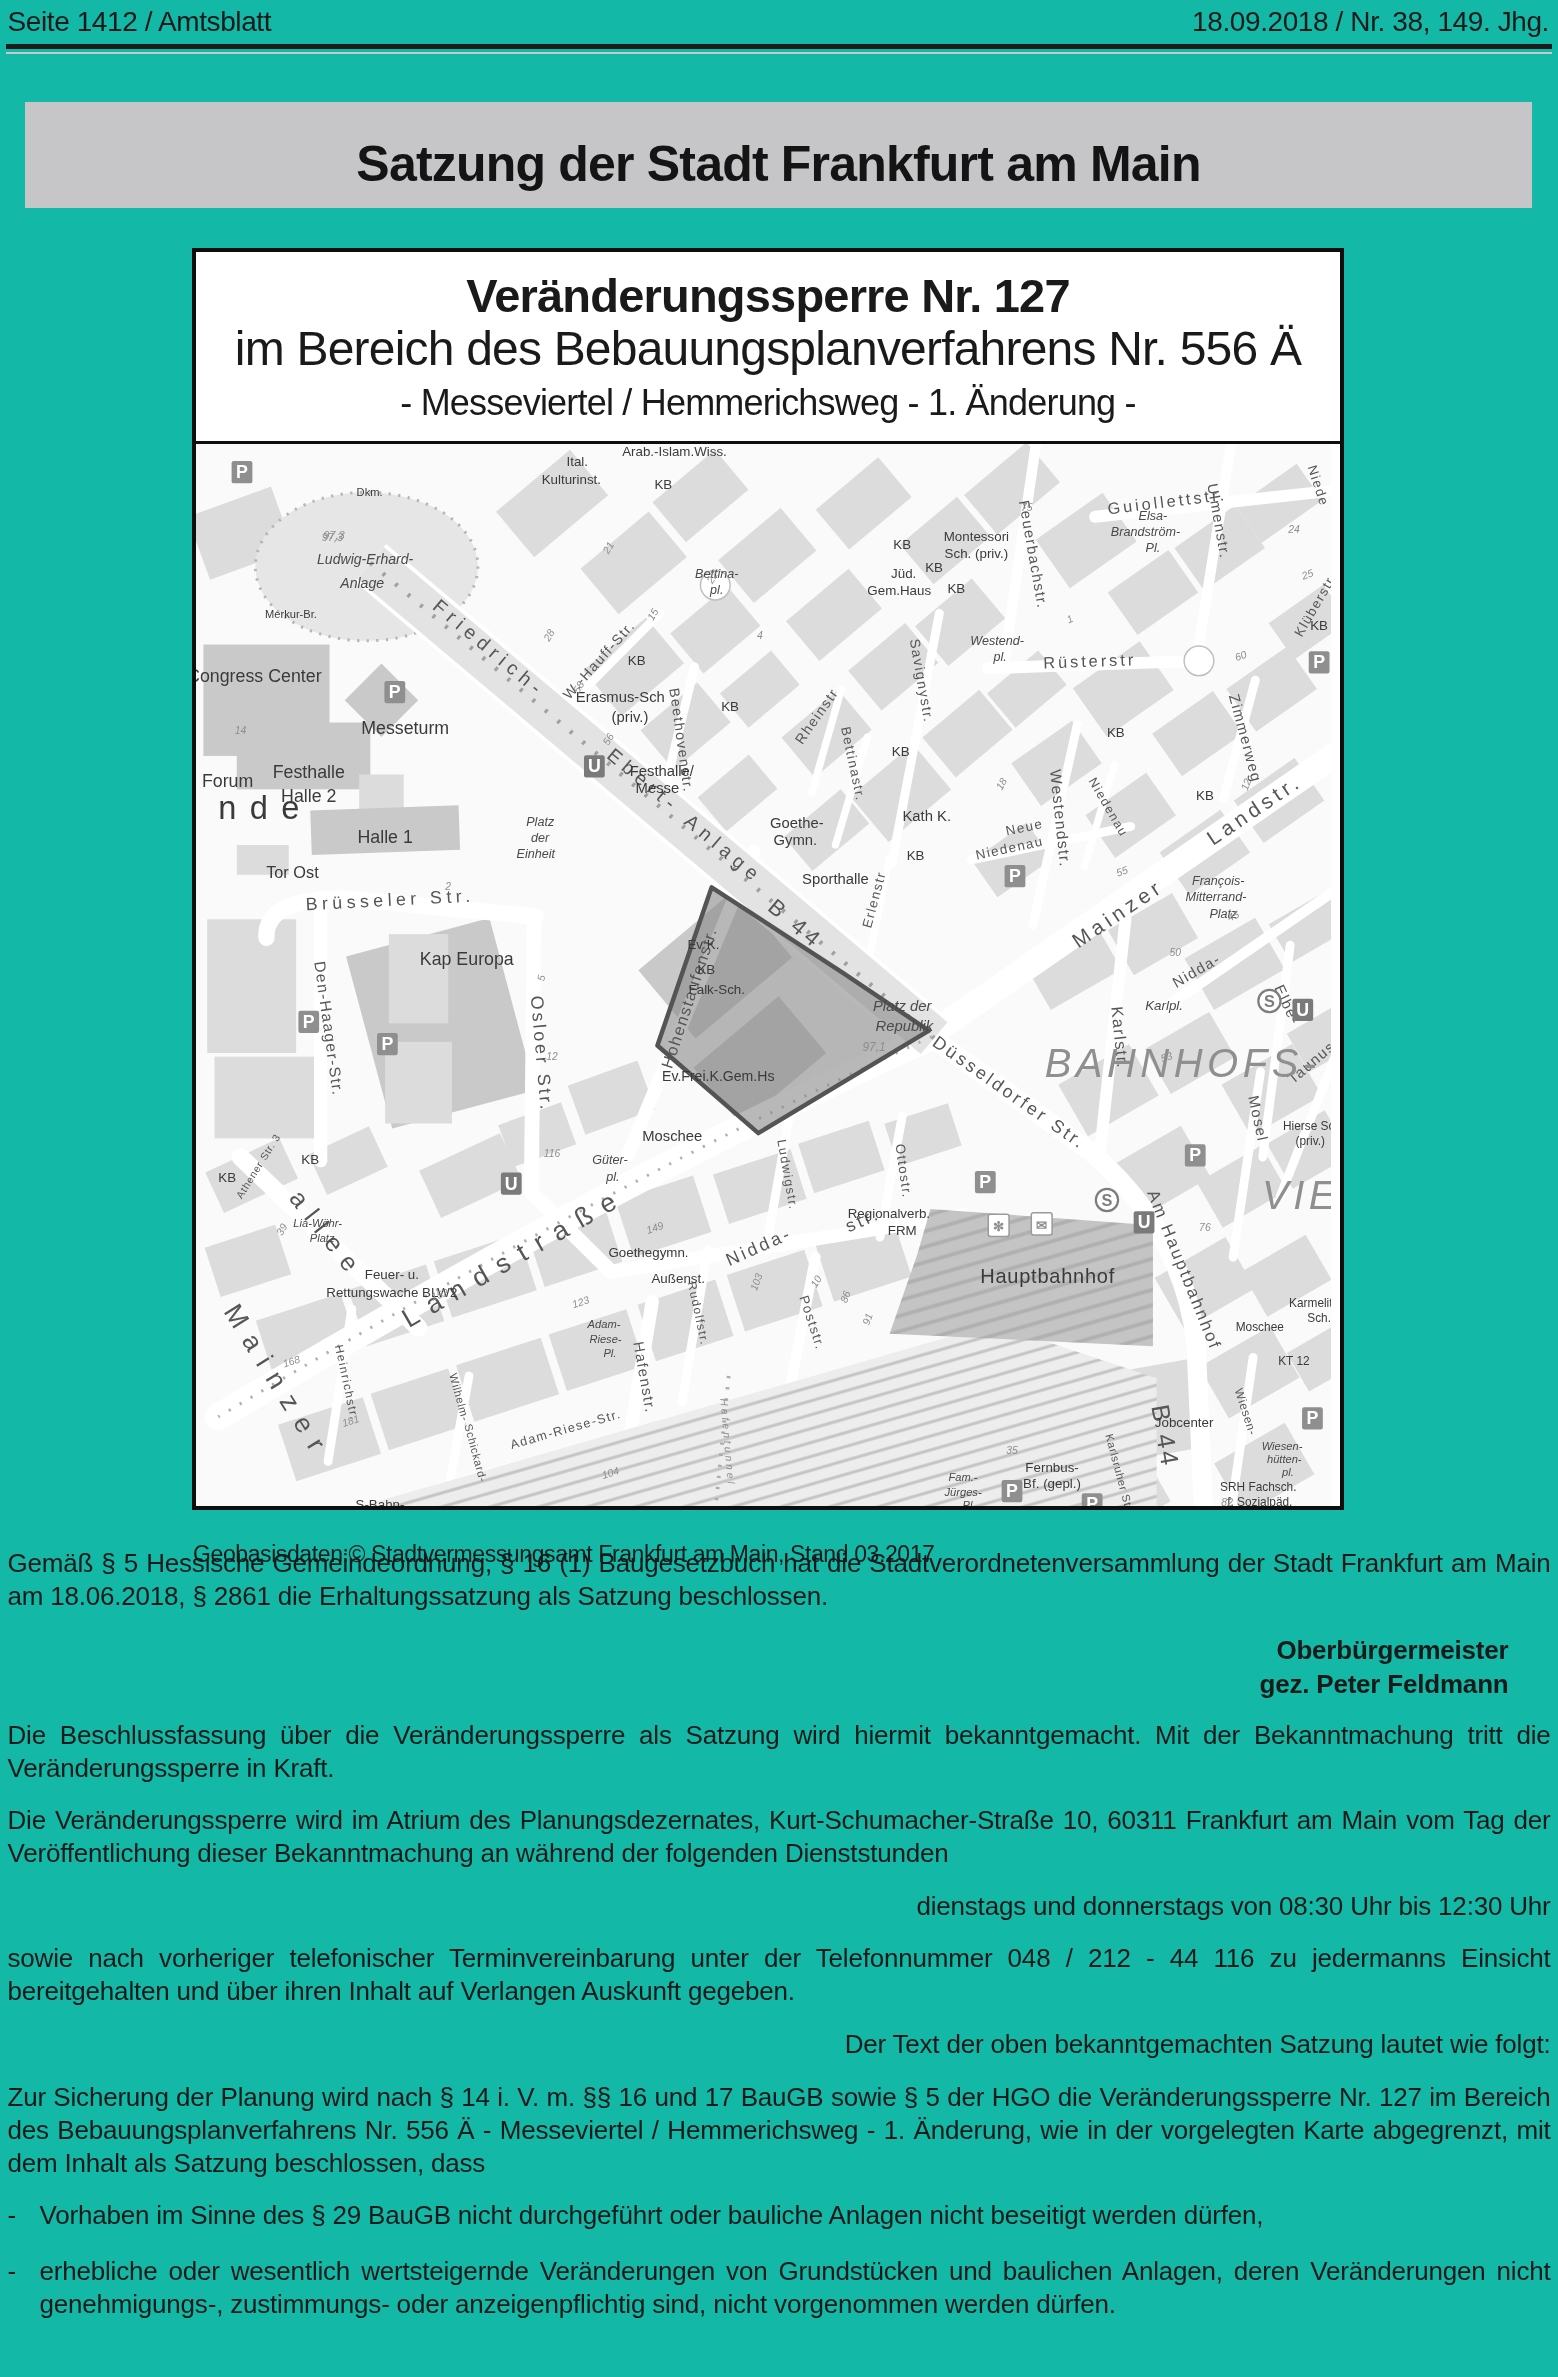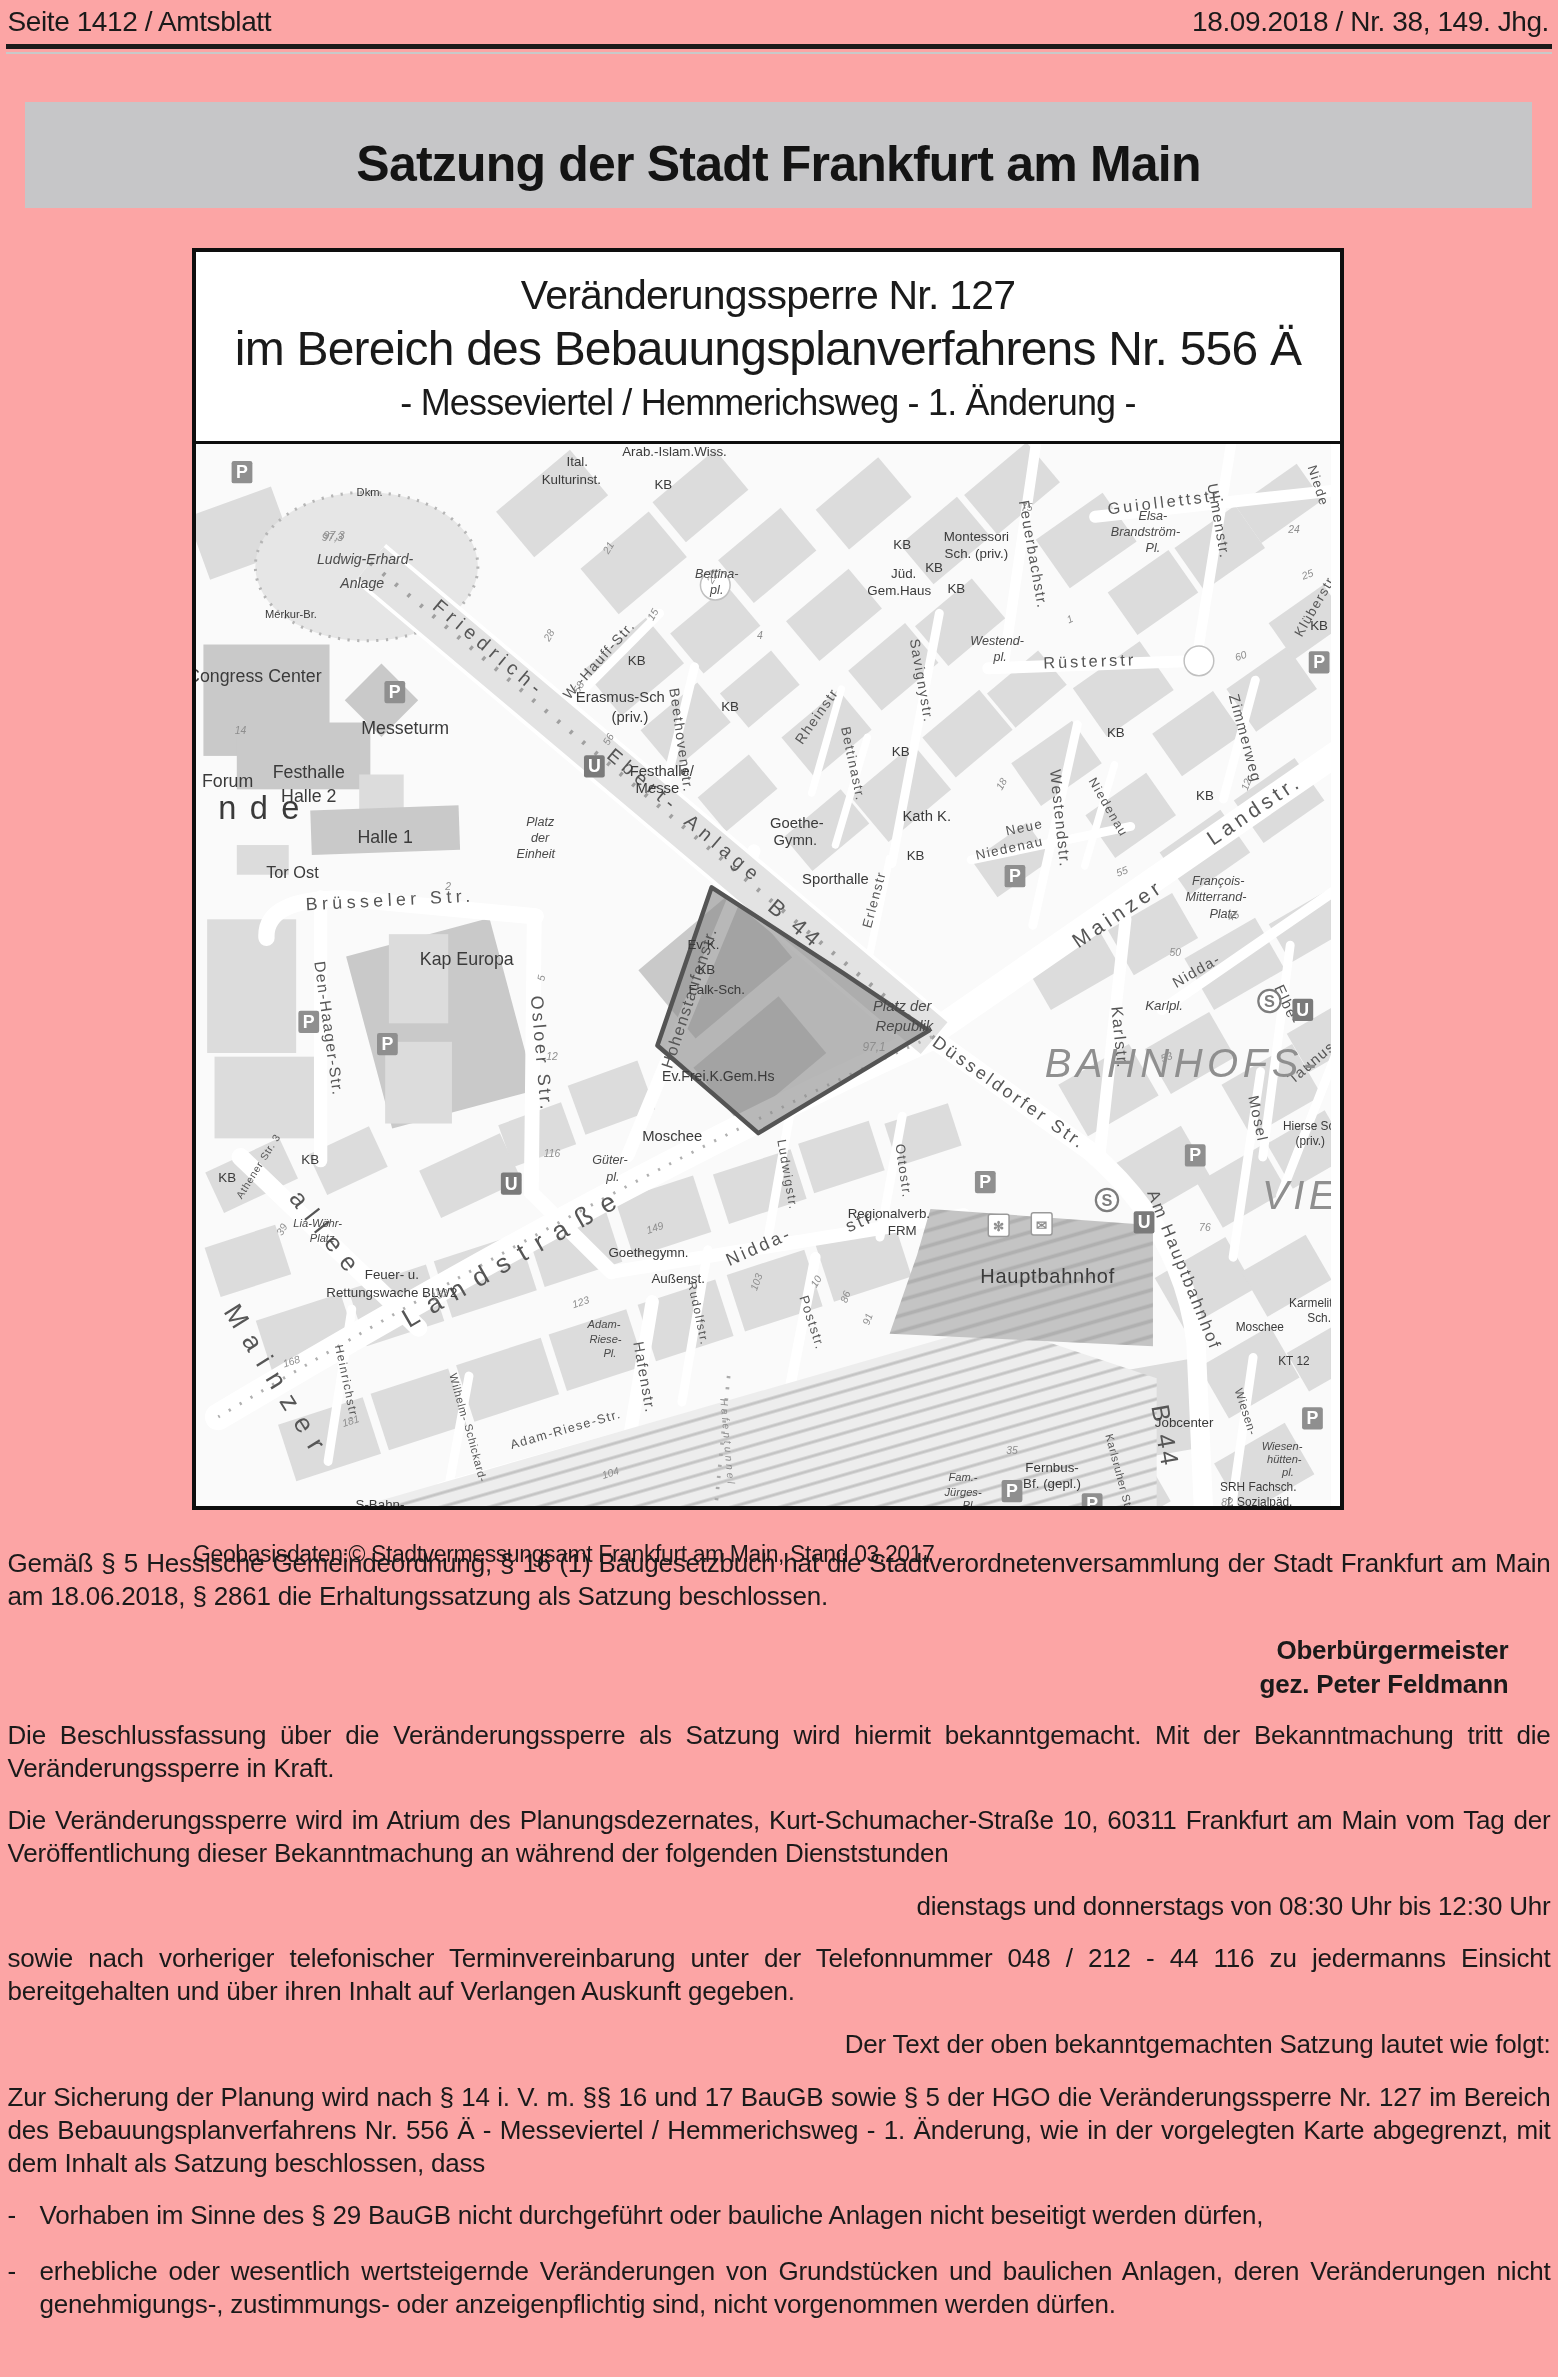--- a/index.html
+++ b/index.html
@@ -1,27 +1,27 @@
 <!DOCTYPE html>
 <html style="font-size:12px"><head>
 <meta charset="utf-8">
 <style>
   html,body{margin:0;padding:0;background:#ffffff;}
-  #page{position:relative;width:1558px;height:2377px;background:#fca5a5;overflow:hidden;
+  #page{position:relative;width:1558px;height:2377px;background:#14b8a6;overflow:hidden;
         font-family:"Liberation Sans",sans-serif;color:#1a1a1a;}
   .hdr{position:absolute;top:6px;left:7.5px;right:9px;display:flex;justify-content:space-between;
        font-size:28px;letter-spacing:-0.4px;}
   .rule{position:absolute;top:44px;left:6px;right:6px;height:5.3px;background:#1b1b1b;}
   .rule2{position:absolute;top:52px;left:6px;right:6px;height:1.5px;background:#c9c9c9;}
   .banner{position:absolute;top:102px;left:25px;width:1507px;height:106px;background:#c6c6c8;}
   .banner .t{width:100%;text-align:center;line-height:124px;font-size:50px;font-weight:bold;
              letter-spacing:-0.8px;color:#141414;}
   .nbox{position:absolute;top:248px;left:192px;width:1144px;border:4.5px solid #0e0e0e;background:#fff;}
   .nbox .title{border-bottom:3.8px solid #0e0e0e;text-align:center;padding:16.6px 6px 12px 6px;}
-  .nbox .l1{font-size:41px;line-height:53px;letter-spacing:-0.8px;}
+  .nbox .l1{font-size:47px;line-height:53px;letter-spacing:-0.8px;font-weight:bold;}
   .nbox .l2{font-size:48px;line-height:54px;letter-spacing:-0.8px;}
   .nbox .l3{font-size:36px;line-height:53px;letter-spacing:-0.8px;}
   .mapwrap{width:1135px;height:1062px;overflow:hidden;background:#fbfbfb;}
   svg text{font-family:"Liberation Sans",sans-serif;}
   .ml-p{fill:#3a3a3a;}
   .ml-s{fill:#565656;}
   .ml-i{fill:#4a4a4a;font-style:italic;}
   .ml-n{fill:#8e8e8e;font-style:italic;}
   .ml-g{fill:#8f8f8f;font-style:italic;}
   .caption{position:absolute;top:1541px;left:193px;font-size:23px;letter-spacing:-0.4px;}

